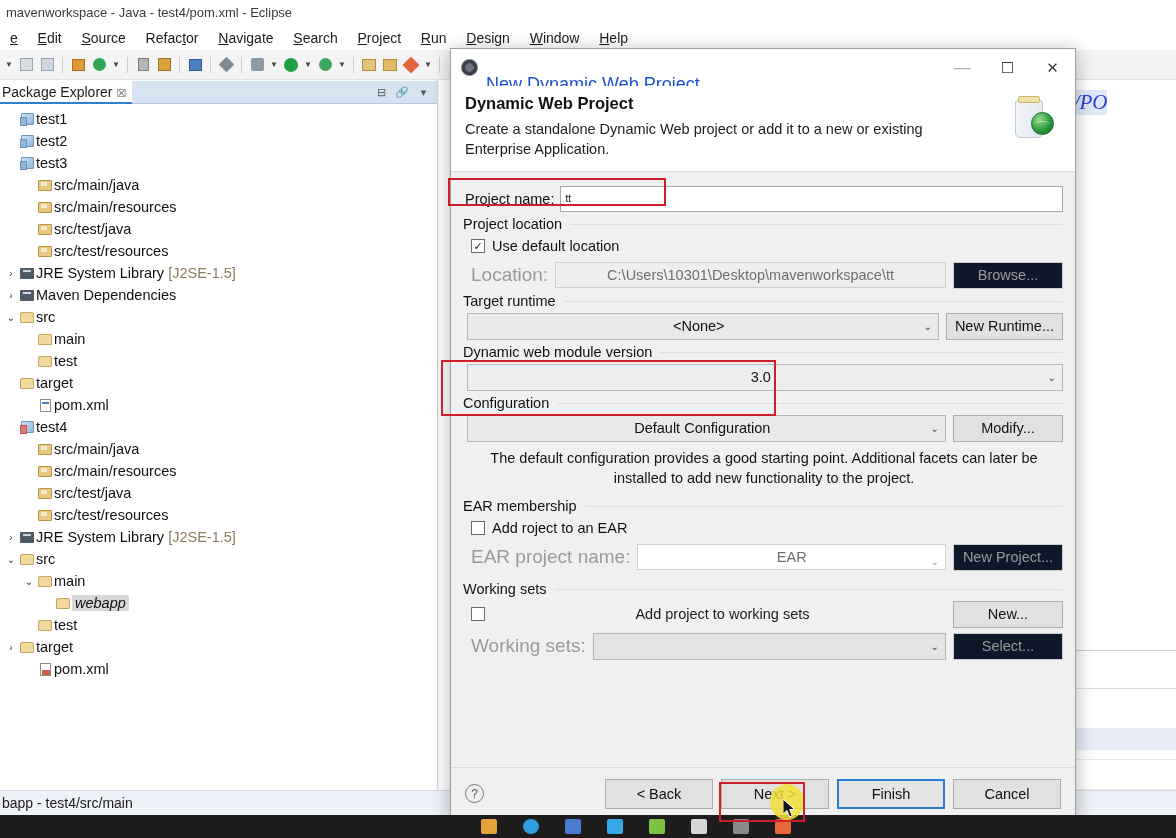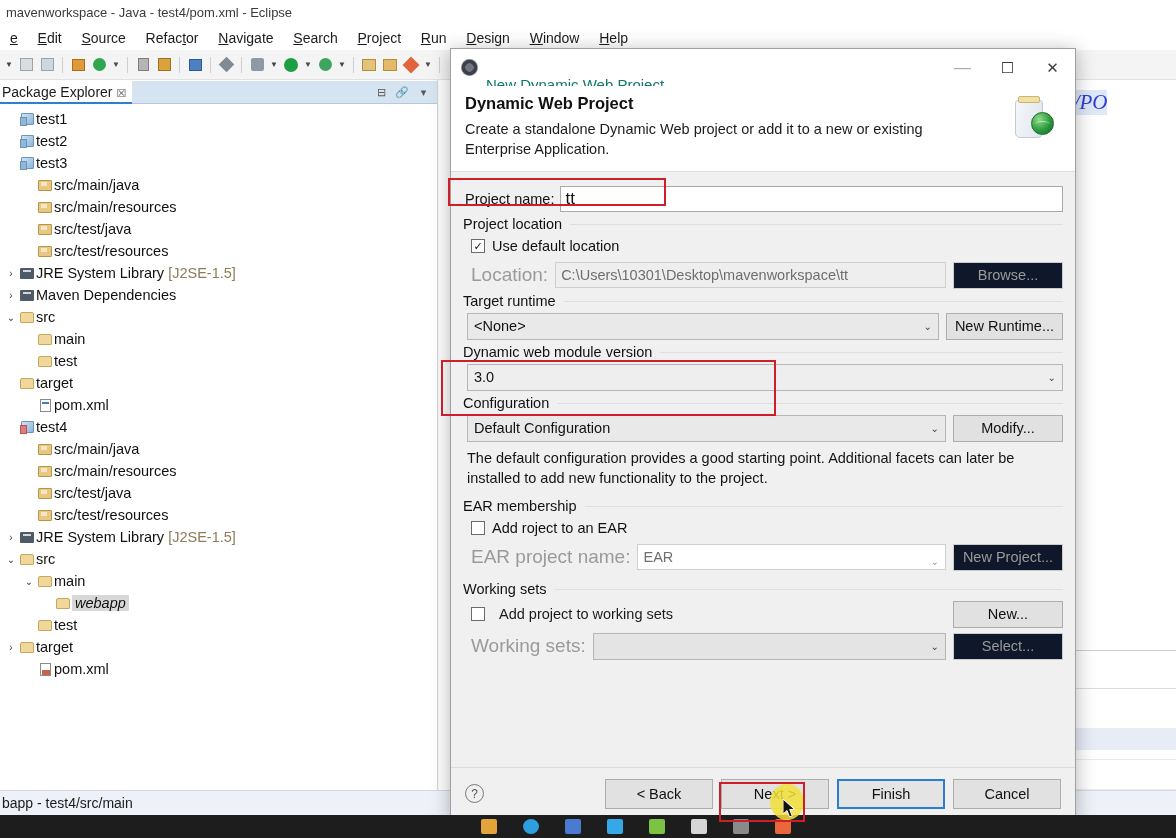--- a/index.html
+++ b/index.html
@@ -162,21 +162,21 @@
     display:flex; align-items:center;
     padding-left:10px;
     flex:0 0 37px;
   }
   .dlg-ticon {
     width:17px;height:17px;border-radius:50%;
     background:radial-gradient(circle at 50% 50%, #6f7580 0 34%, #3b4049 36% 62%, #7d838d 64% 100%);
     margin-right:8px;
     flex:0 0 17px;
   }
-  .dlg-ttext { font-size:15px; color:#0f766e; flex:1;margin-top:34px; }
+  .dlg-ttext { font-size:18px; color:#1d4ed8; flex:1;margin-top:34px; }
   .wbtn {
     width:45px; height:37px;
     display:flex; align-items:center; justify-content:center;
     font-size:15px; color:#3c3c3c;
     background:#ffffff;
   }
   .wbtn.min { font-size:17px; color:#a8a8a8; }
 
   .dlg-head {
     background:#ffffff;
@@ -220,27 +220,27 @@
     background:#f0f0f0;
     overflow:hidden;
   }
 
   .row-name { display:flex; align-items:center; height:26px; margin:8px 0 4px 2px; }
   .row-name .t { font-size:14.5px; color:#111; margin-right:6px; white-space:nowrap;text-align:right; }
   .txt {
     flex:1; height:26px;
     background:#ffffff;
     border:1px solid #a9a9a9;
-    font-size:17px; color:#111;
+    font-size:10px; color:#111;
     padding:0 4px;
     line-height:24px;
     font-family:"Liberation Sans", sans-serif;
   }
 
-  .group { margin-top:4px; }
+  .group { margin-top:4px;text-align:center; }
   .grp-title {
     font-size:14.5px; color:#111;
     display:flex; align-items:center; gap:8px;
     margin-bottom:3px;
   }
   .grp-title .hr { flex:1; height:1px; background:#dfdfdf; }
 
   .chkrow { display:flex; align-items:center; height:22px; margin:2px 0 4px 8px; }
   .chk {
     width:14px;height:14px;

